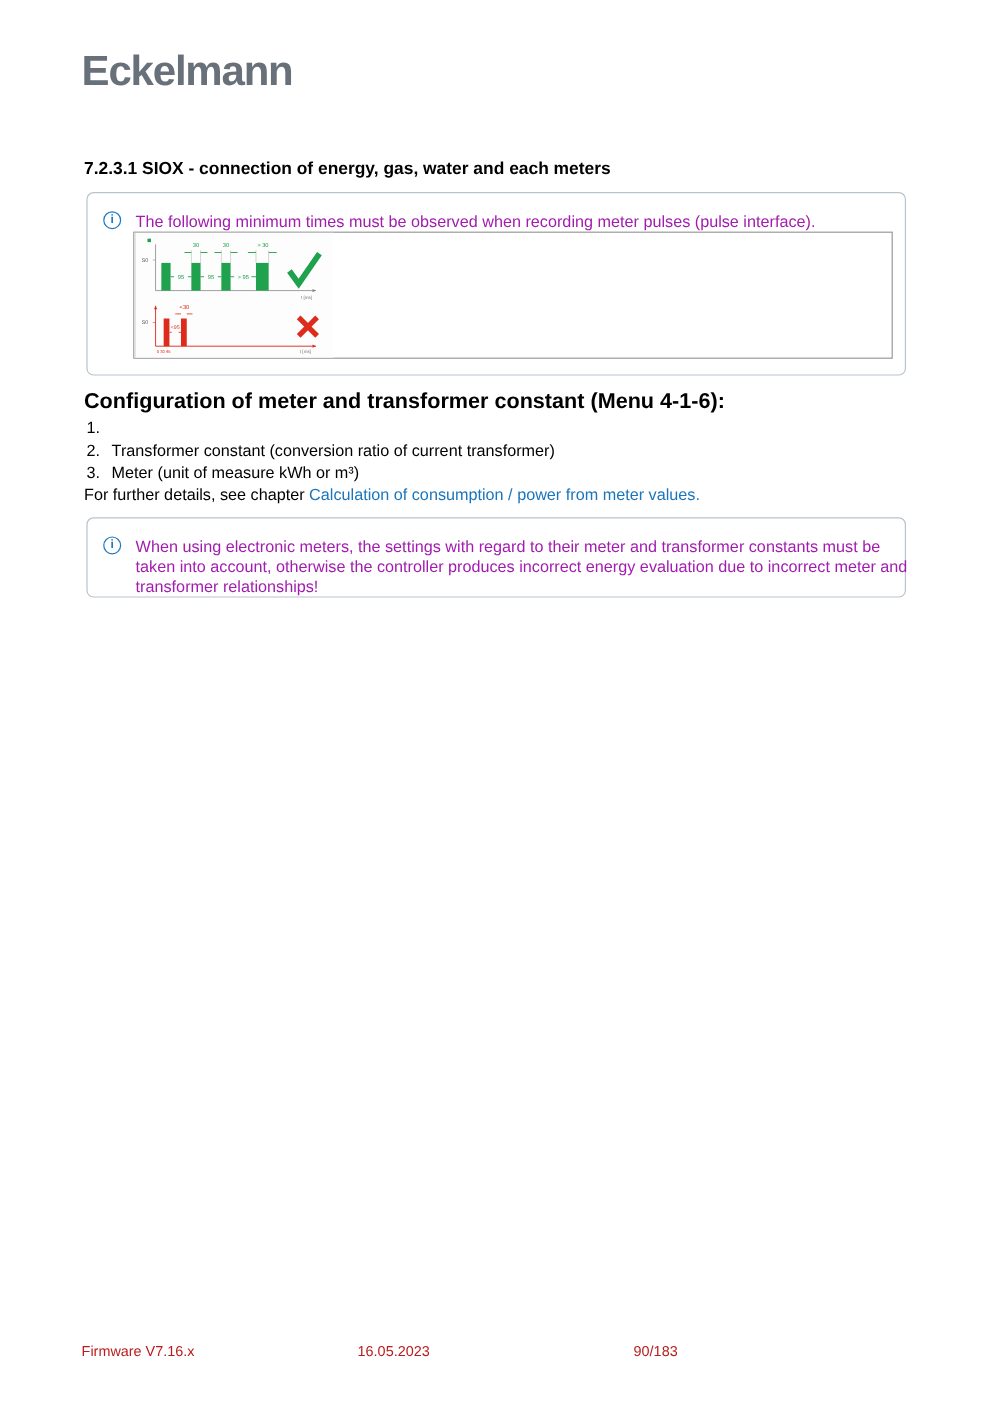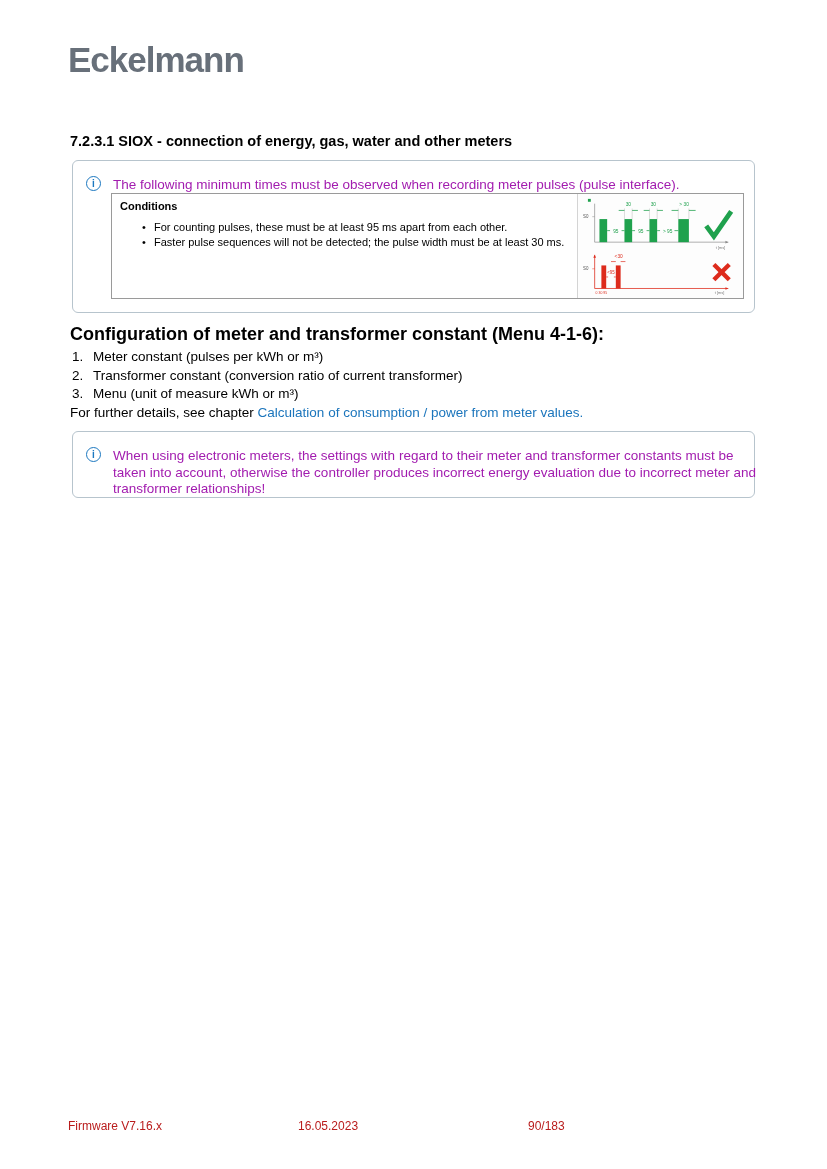--- a/index.html
+++ b/index.html
@@ -58,33 +58,26 @@
   .footer .f-left  { width:230px; text-align:left; }
   .footer .f-mid   { flex:1; text-align:left; }
   .footer .f-right { width:230px; text-align:left; }
   svg text { font-family:"Liberation Sans", sans-serif; }
 </style>
 </head>
 <body>
 
 <div class="logo">Eckelmann</div>
 
-<div class="heading">7.2.3.1  SIOX - connection of energy, gas, water and other meters</div>
+<div class="heading">7.2.3.1  SIOX - connection of energy, gas, water and each meters</div>
 
 <div class="note-box" id="note1">
   <span class="info-icon">i</span>
   <div class="note-text">The following minimum times must be observed when recording meter pulses (pulse interface).</div>
   <div class="cond-strip">
-    <div class="cond-left">
-      <div class="cond-title">Conditions</div>
-      <ul class="cond-bullets">
-        <li>For counting pulses, these must be at least 95 ms apart from each other.</li>
-        <li>Faster pulse sequences will not be detected; the pulse width must be at least 30 ms.</li>
-      </ul>
-    </div>
     <div class="diagram-area">
 
       <svg width="164" height="57" viewBox="0 0 164 57">
         <rect x="6" y="3" width="3" height="3" fill="#1fa14d"></rect>
         <text x="1" y="23" font-size="4.6" fill="#555">S0</text>
         <line x1="10.5" y1="21.5" x2="13" y2="21.5" stroke="#888" stroke-width="0.5"></line>
         <line x1="13" y1="8" x2="13" y2="48" stroke="#888" stroke-width="0.7"></line>
         <line x1="13" y1="48" x2="152" y2="48" stroke="#888" stroke-width="0.7"></line>
         <path d="M152 48 l-3 -1.4 v2.8 Z" fill="#888"></path>
 
@@ -154,29 +147,28 @@
       </svg>
     </div>
   </div>
 </div>
 
 <div class="cfg-heading">Configuration of meter and transformer constant (Menu 4-1-6):</div>
 
 <div class="cfg-list">
   <div class="row">
     <span class="num">1.</span>
-    <span>Meter constant (pulses per kWh or m³)</span>
   </div>
   <div class="row">
     <span class="num">2.</span>
     <span>Transformer constant (conversion ratio of current transformer)</span>
   </div>
   <div class="row">
     <span class="num">3.</span>
-    <span>Menu (unit of measure kWh or m³)</span>
+    <span>Meter (unit of measure kWh or m³)</span>
   </div>
 </div>
 
 <div class="further">
   <span>For further details, see chapter </span><a href="#">Calculation of consumption / power from meter values.</a>
 </div>
 
 <div class="note-box" id="note2">
   <span class="info-icon">i</span>
   <div class="note-text">When using electronic meters, the settings with regard to their meter and transformer constants must be taken into account, otherwise the controller produces incorrect energy evaluation due to incorrect meter and transformer relationships!</div>

